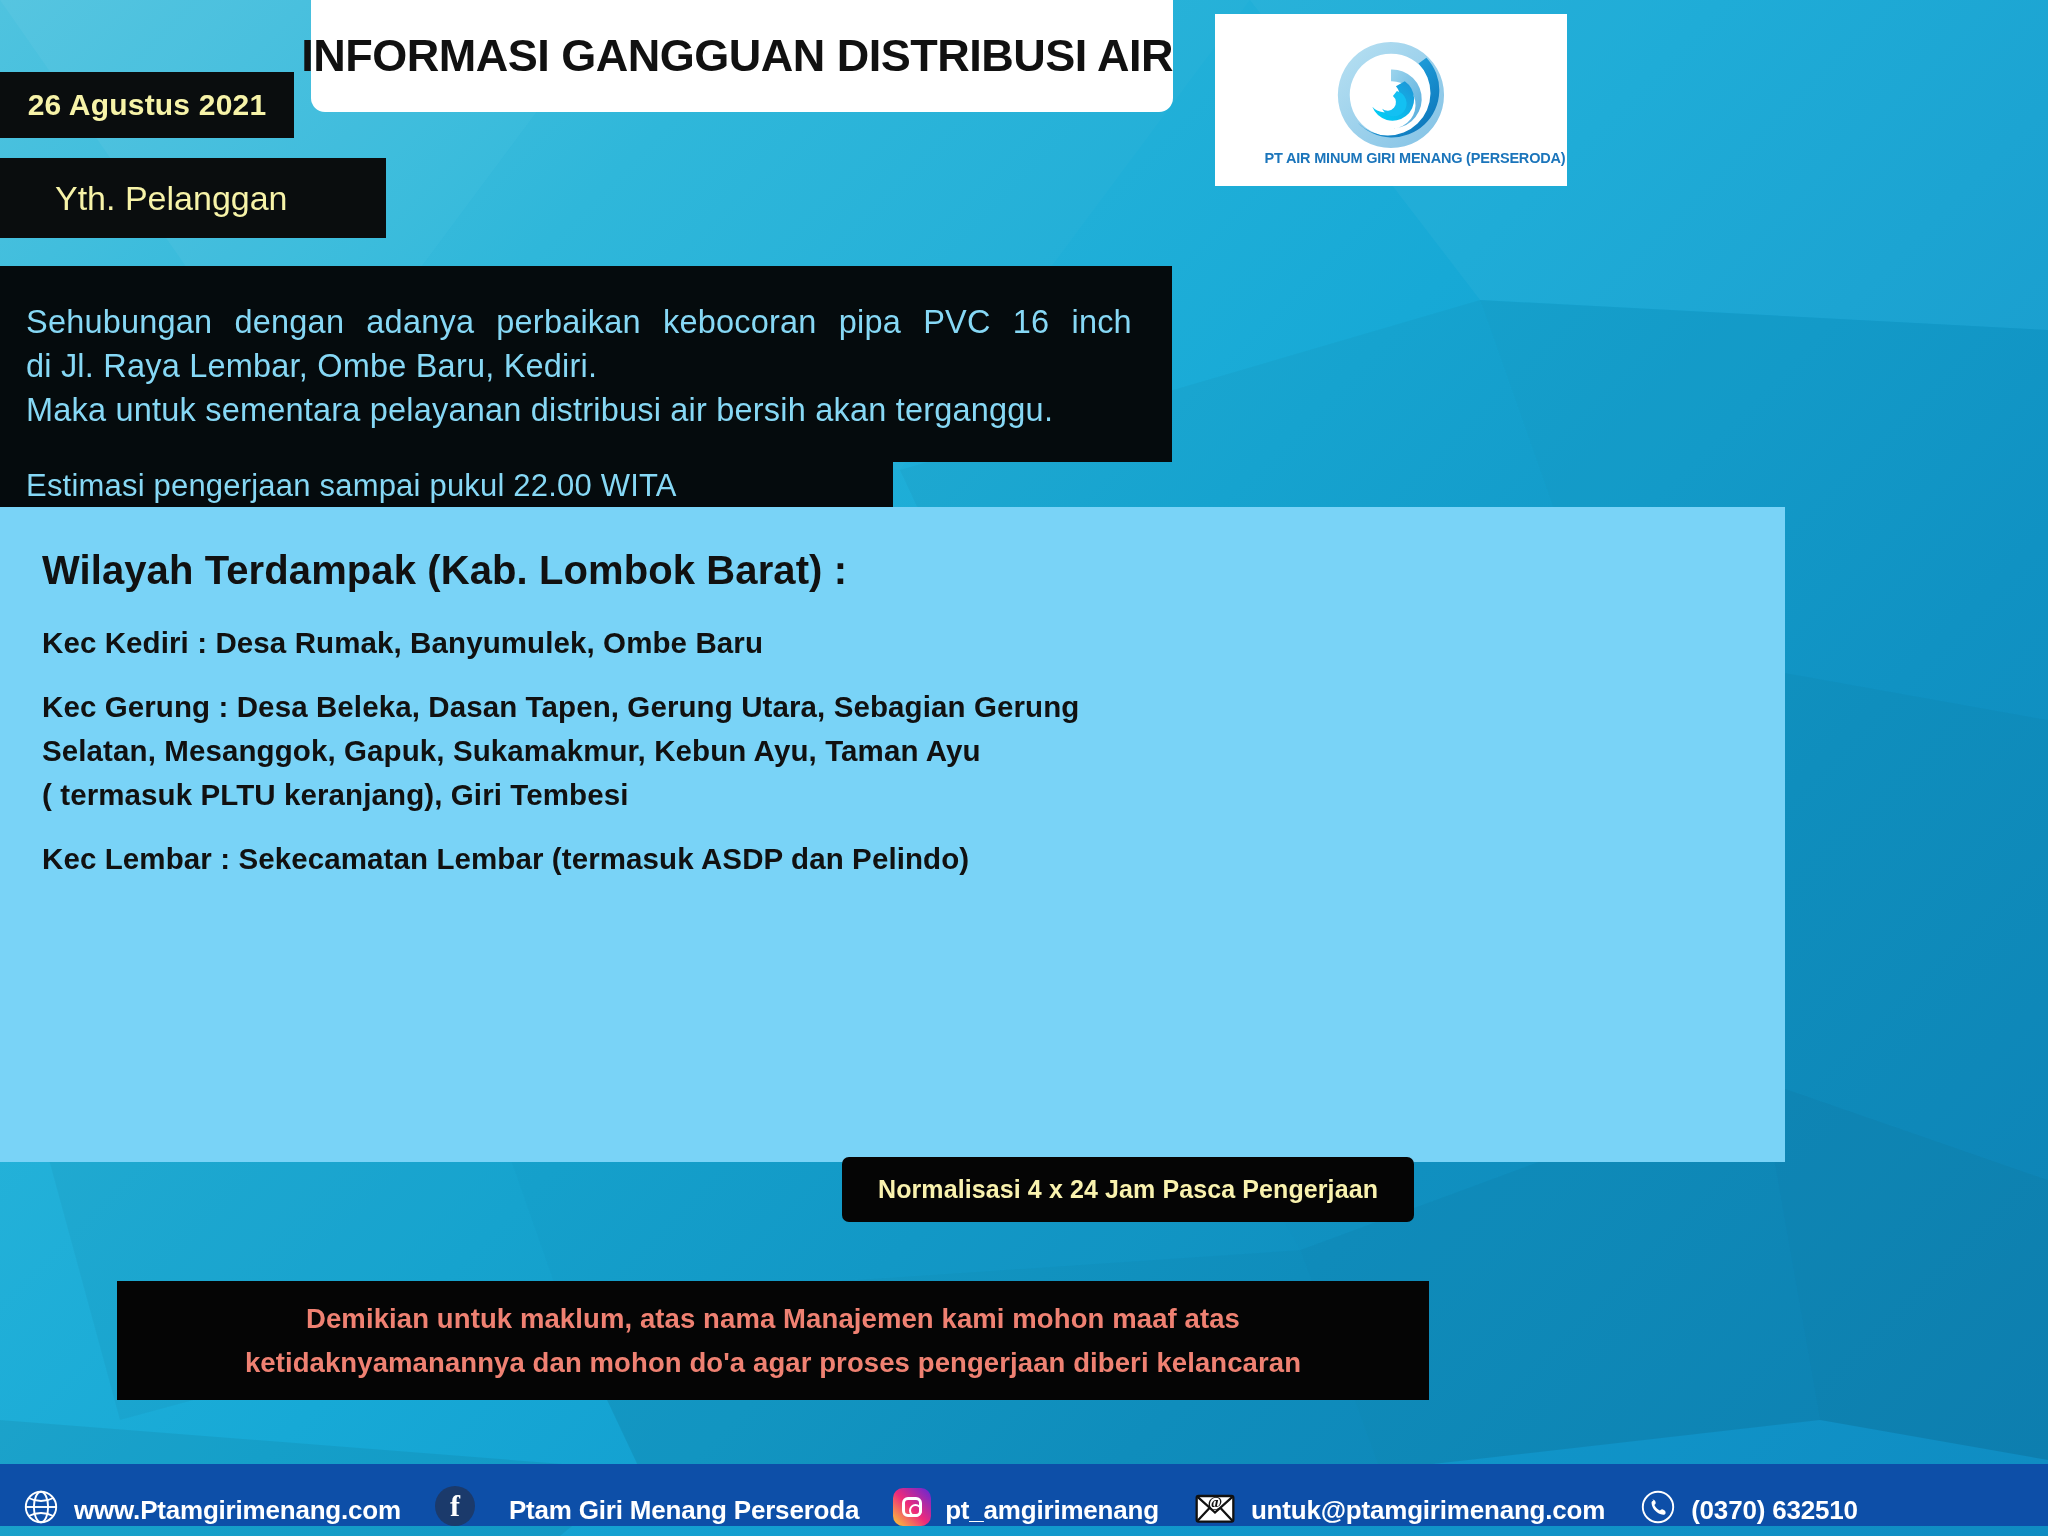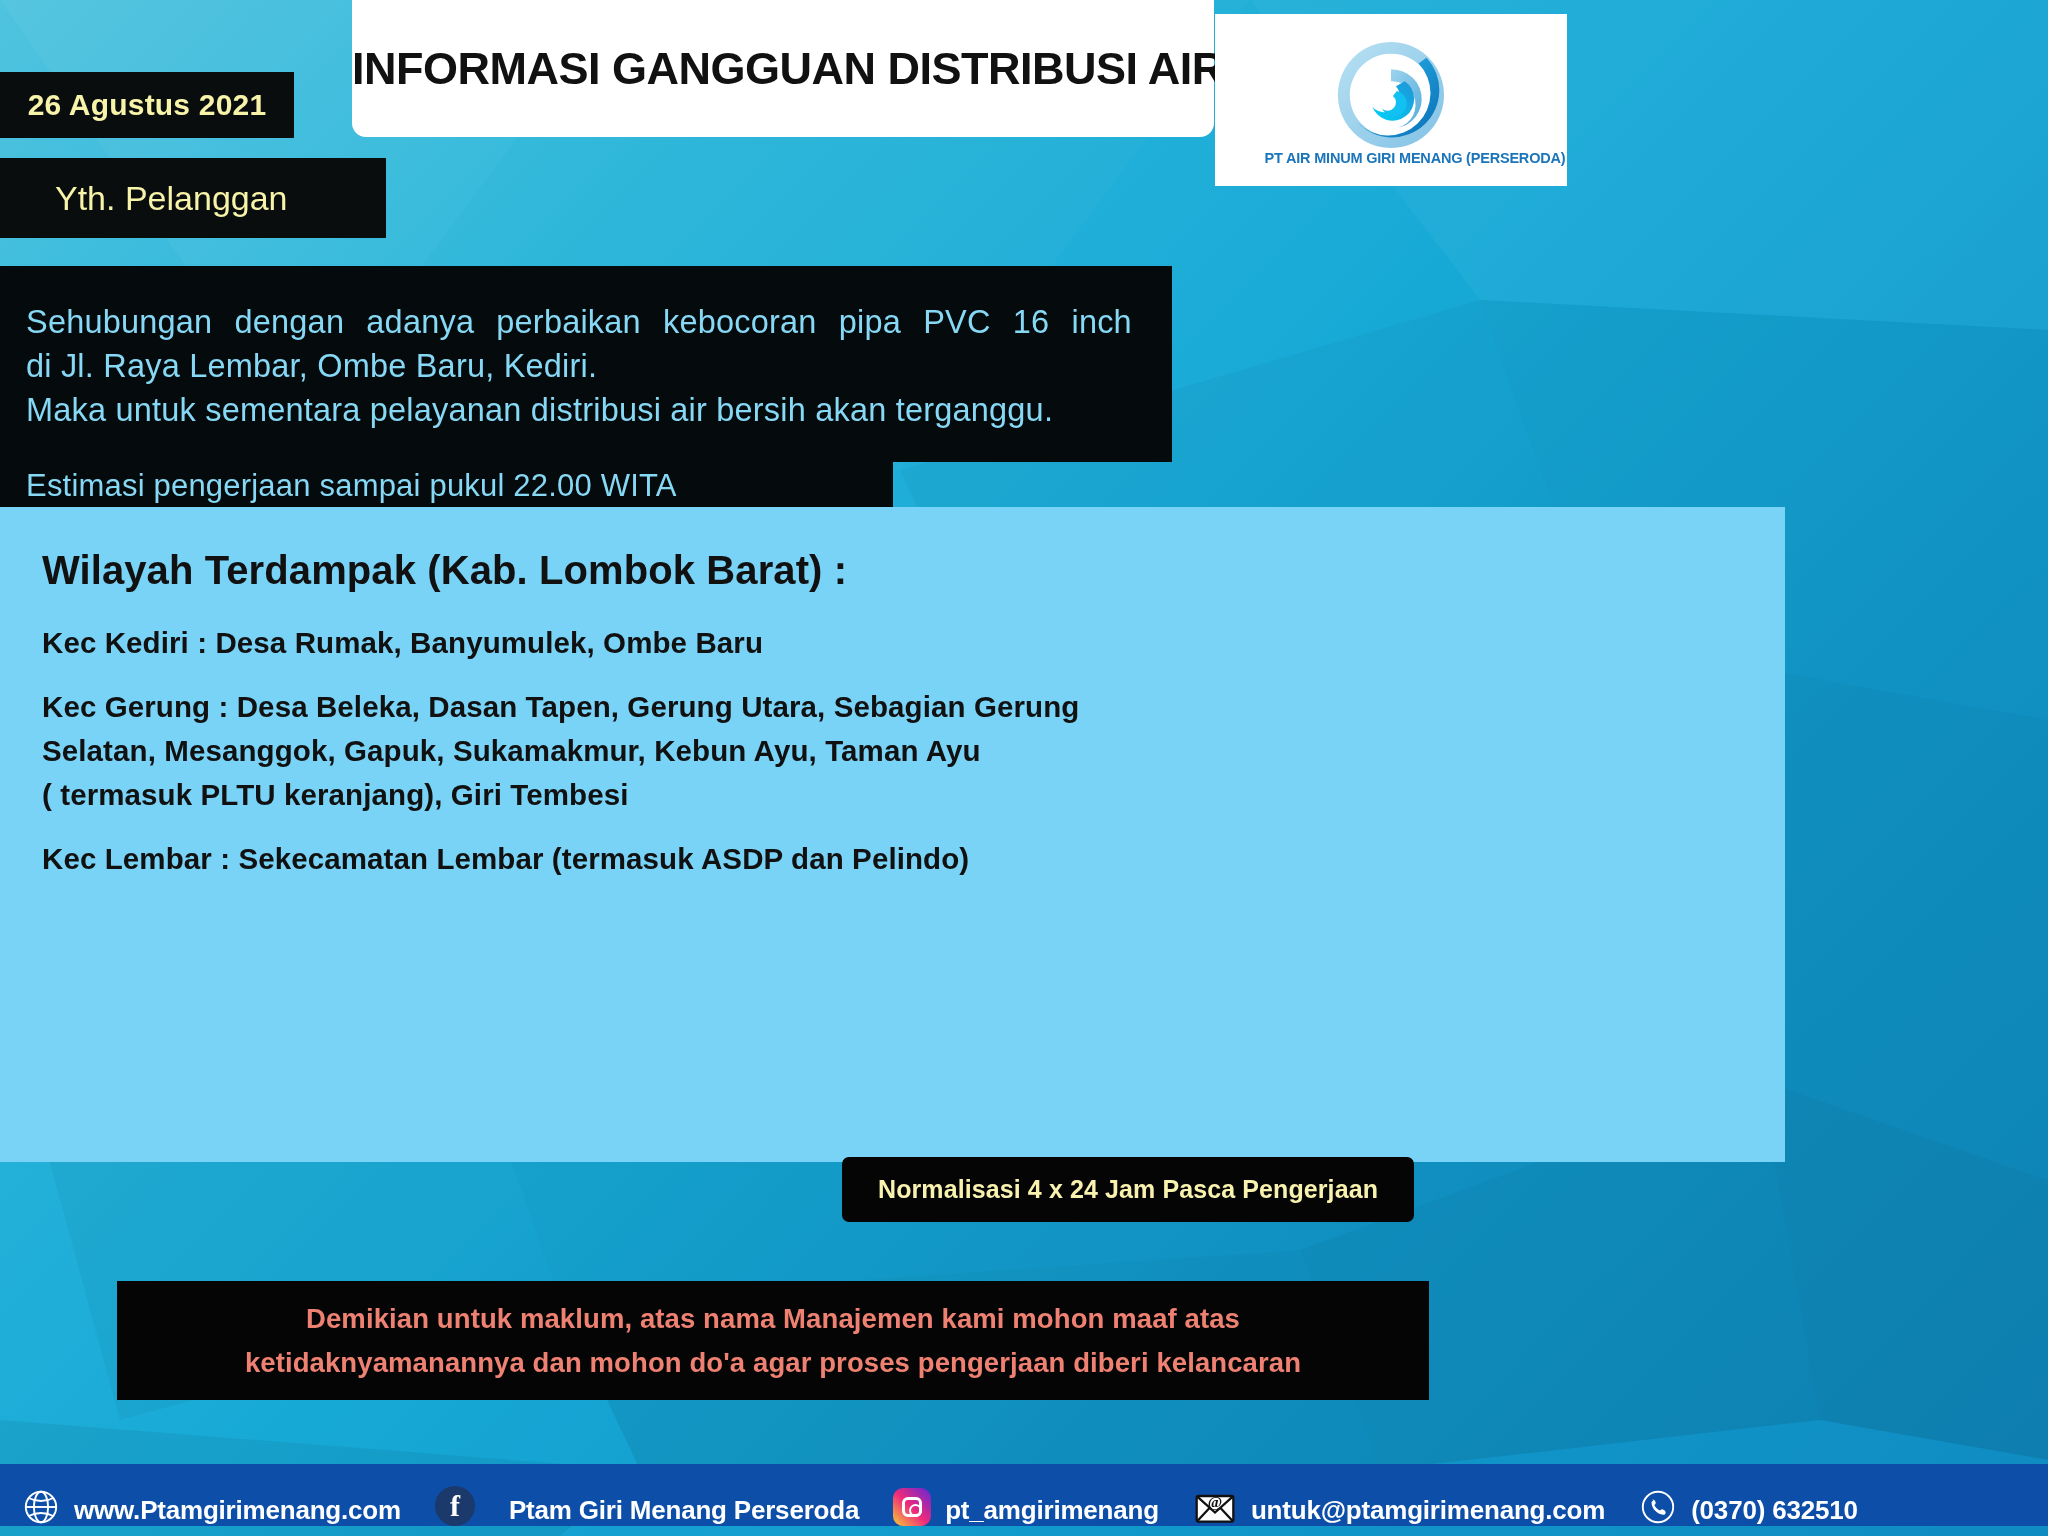--- a/index.html
+++ b/index.html
@@ -7,23 +7,23 @@
   *{box-sizing:border-box;}
   .stage{
     position:relative;width:2048px;height:1536px;overflow:hidden;
     font-family:"Liberation Sans", sans-serif;
     background:linear-gradient(135deg,#4fc3df 0%,#2bb6da 22%,#17a9d6 48%,#1199cc 72%,#0f8cc2 100%);
   }
   
   .poly{position:absolute;top:0;left:0;width:100%;height:100%;}
   
   .title-box{
-    position:absolute;left:311px;top:0;width:862px;height:137px;
+    position:absolute;left:311px;top:0;width:862px;height:112px;
     background:#ffffff;border-bottom-left-radius:14px;border-bottom-right-radius:14px;
-    display:flex;align-items:center;justify-content:flex-start;margin-left:41px;
+    display:flex;align-items:center;justify-content:flex-end;
   }
   .title-text{
     font-size:45px;font-weight:bold;color:#111111;letter-spacing:-0.5px;
     white-space:nowrap;font-family:"Liberation Sans", sans-serif;
   }
   
   .logo-card{
     position:absolute;left:1215px;top:14px;width:352px;height:172px;background:#ffffff;
     display:flex;flex-direction:column;align-items:center;justify-content:center;
   }

